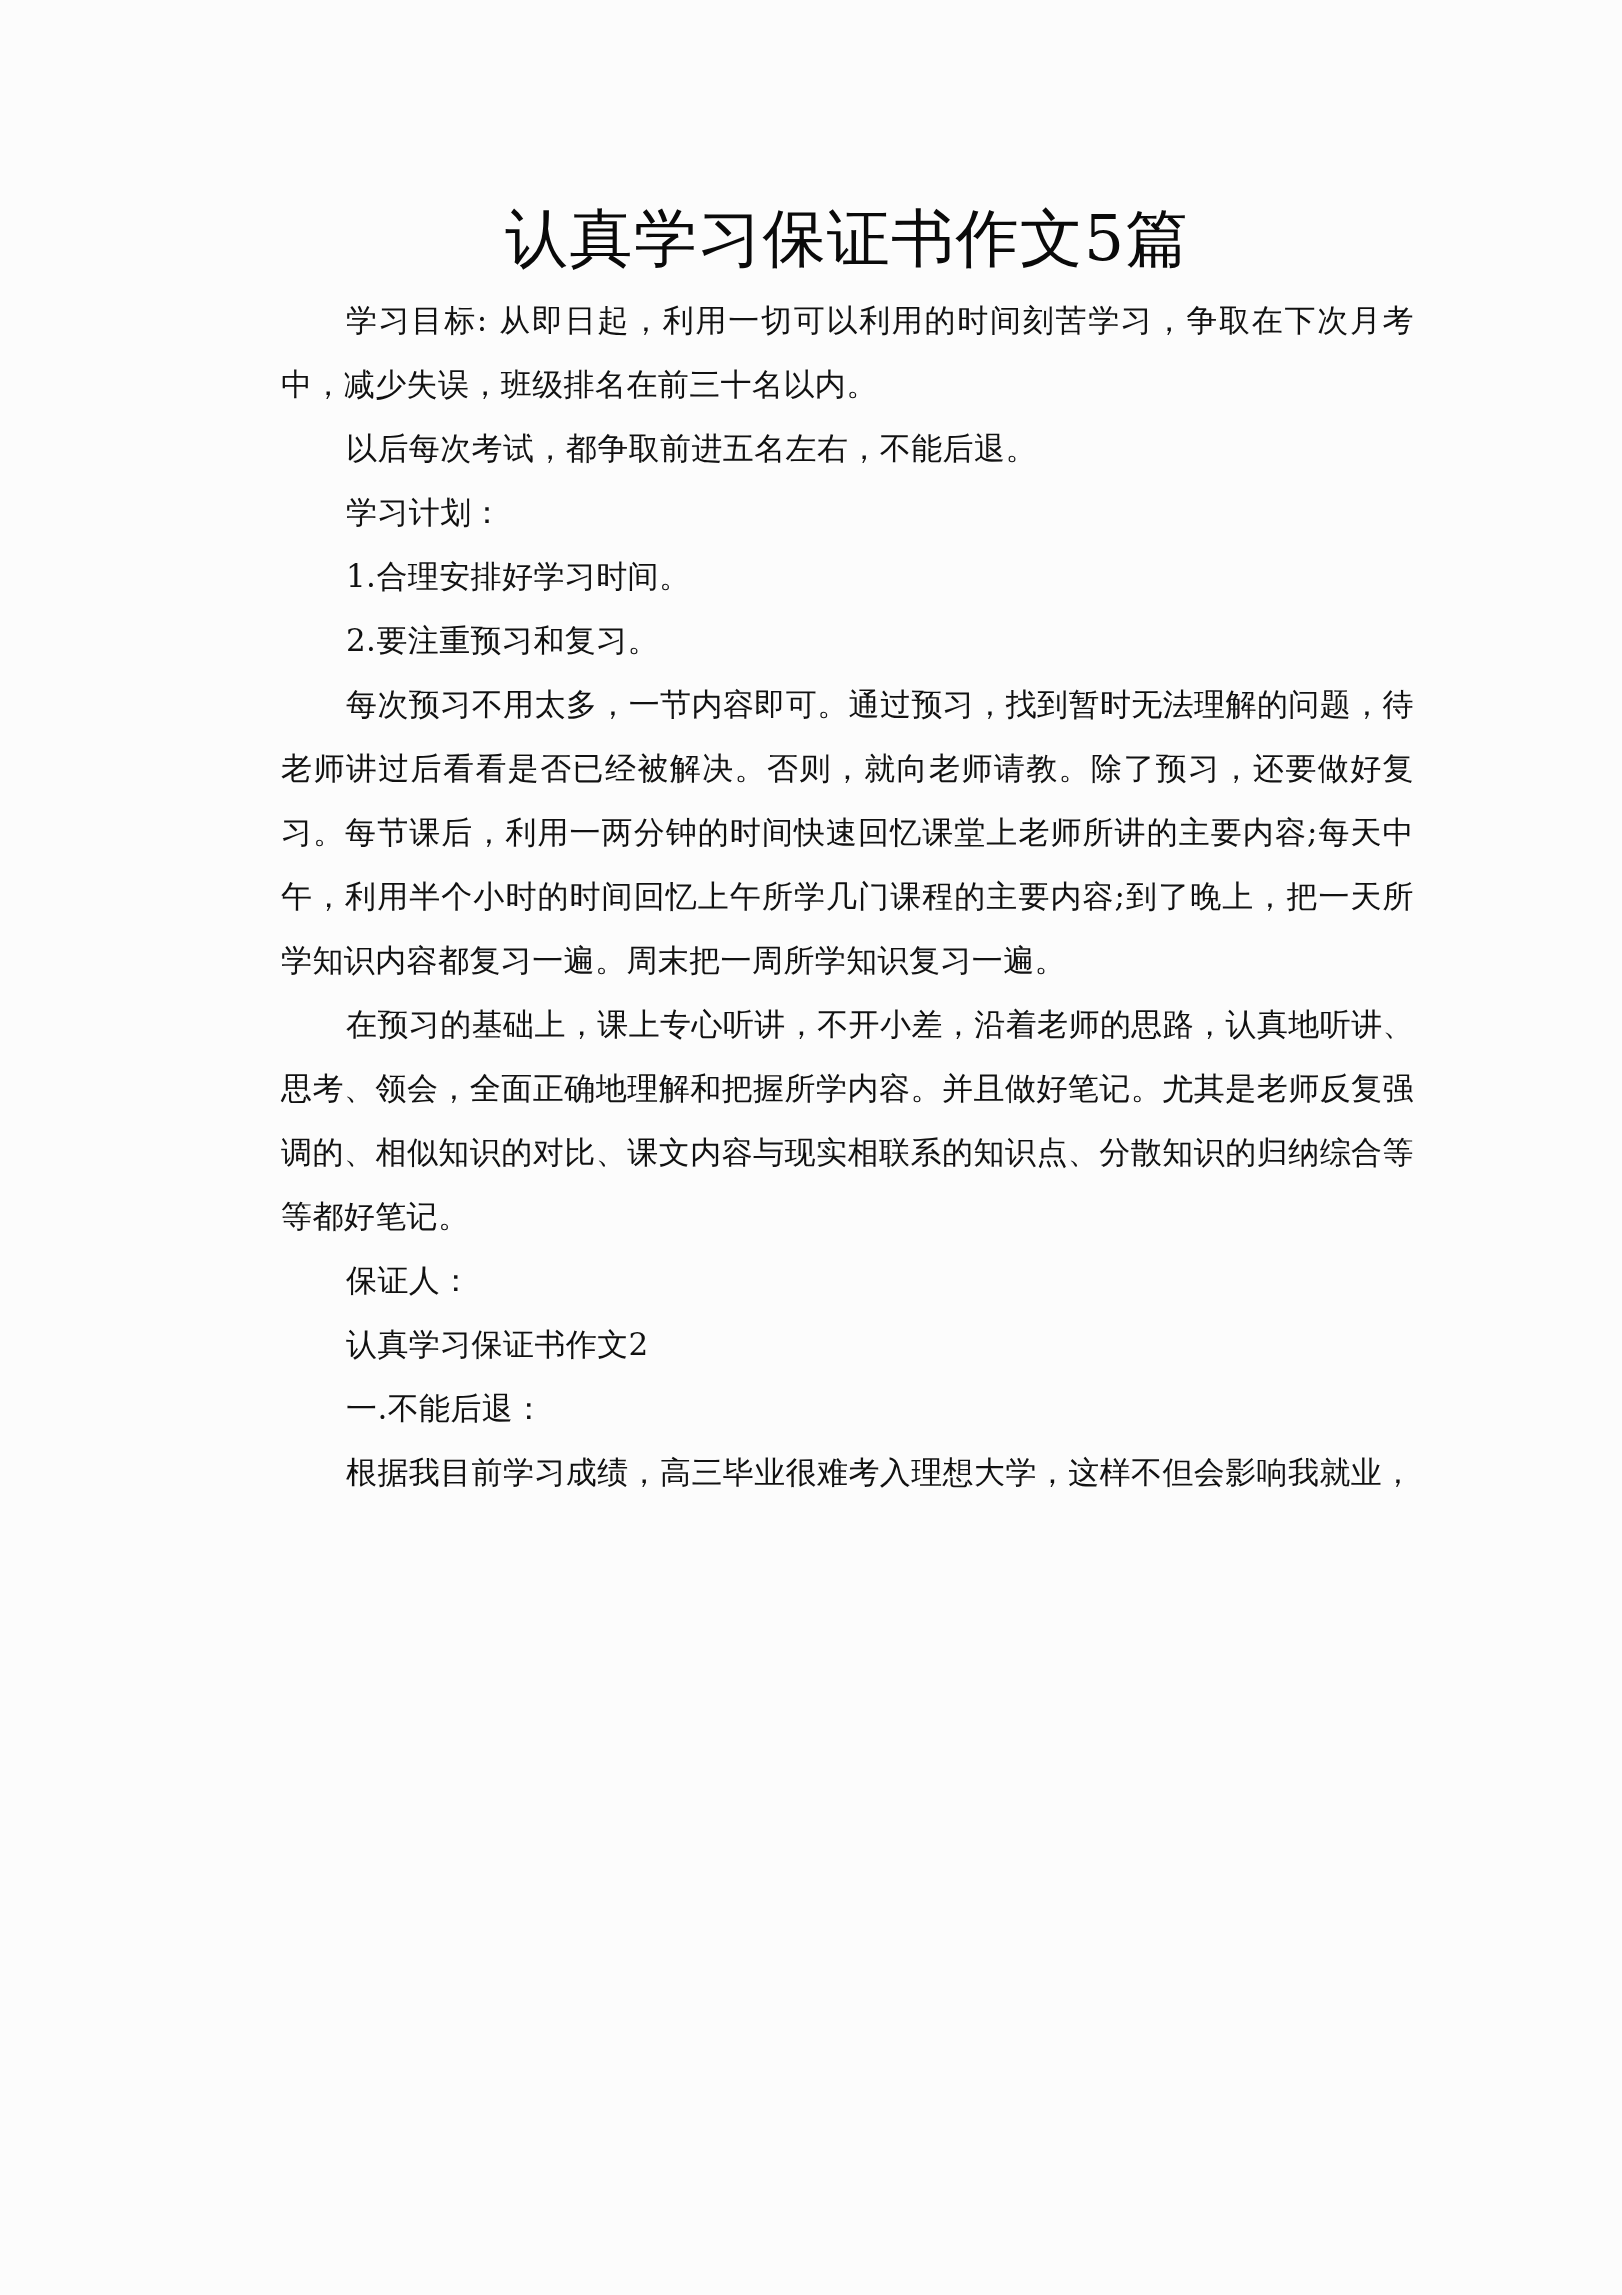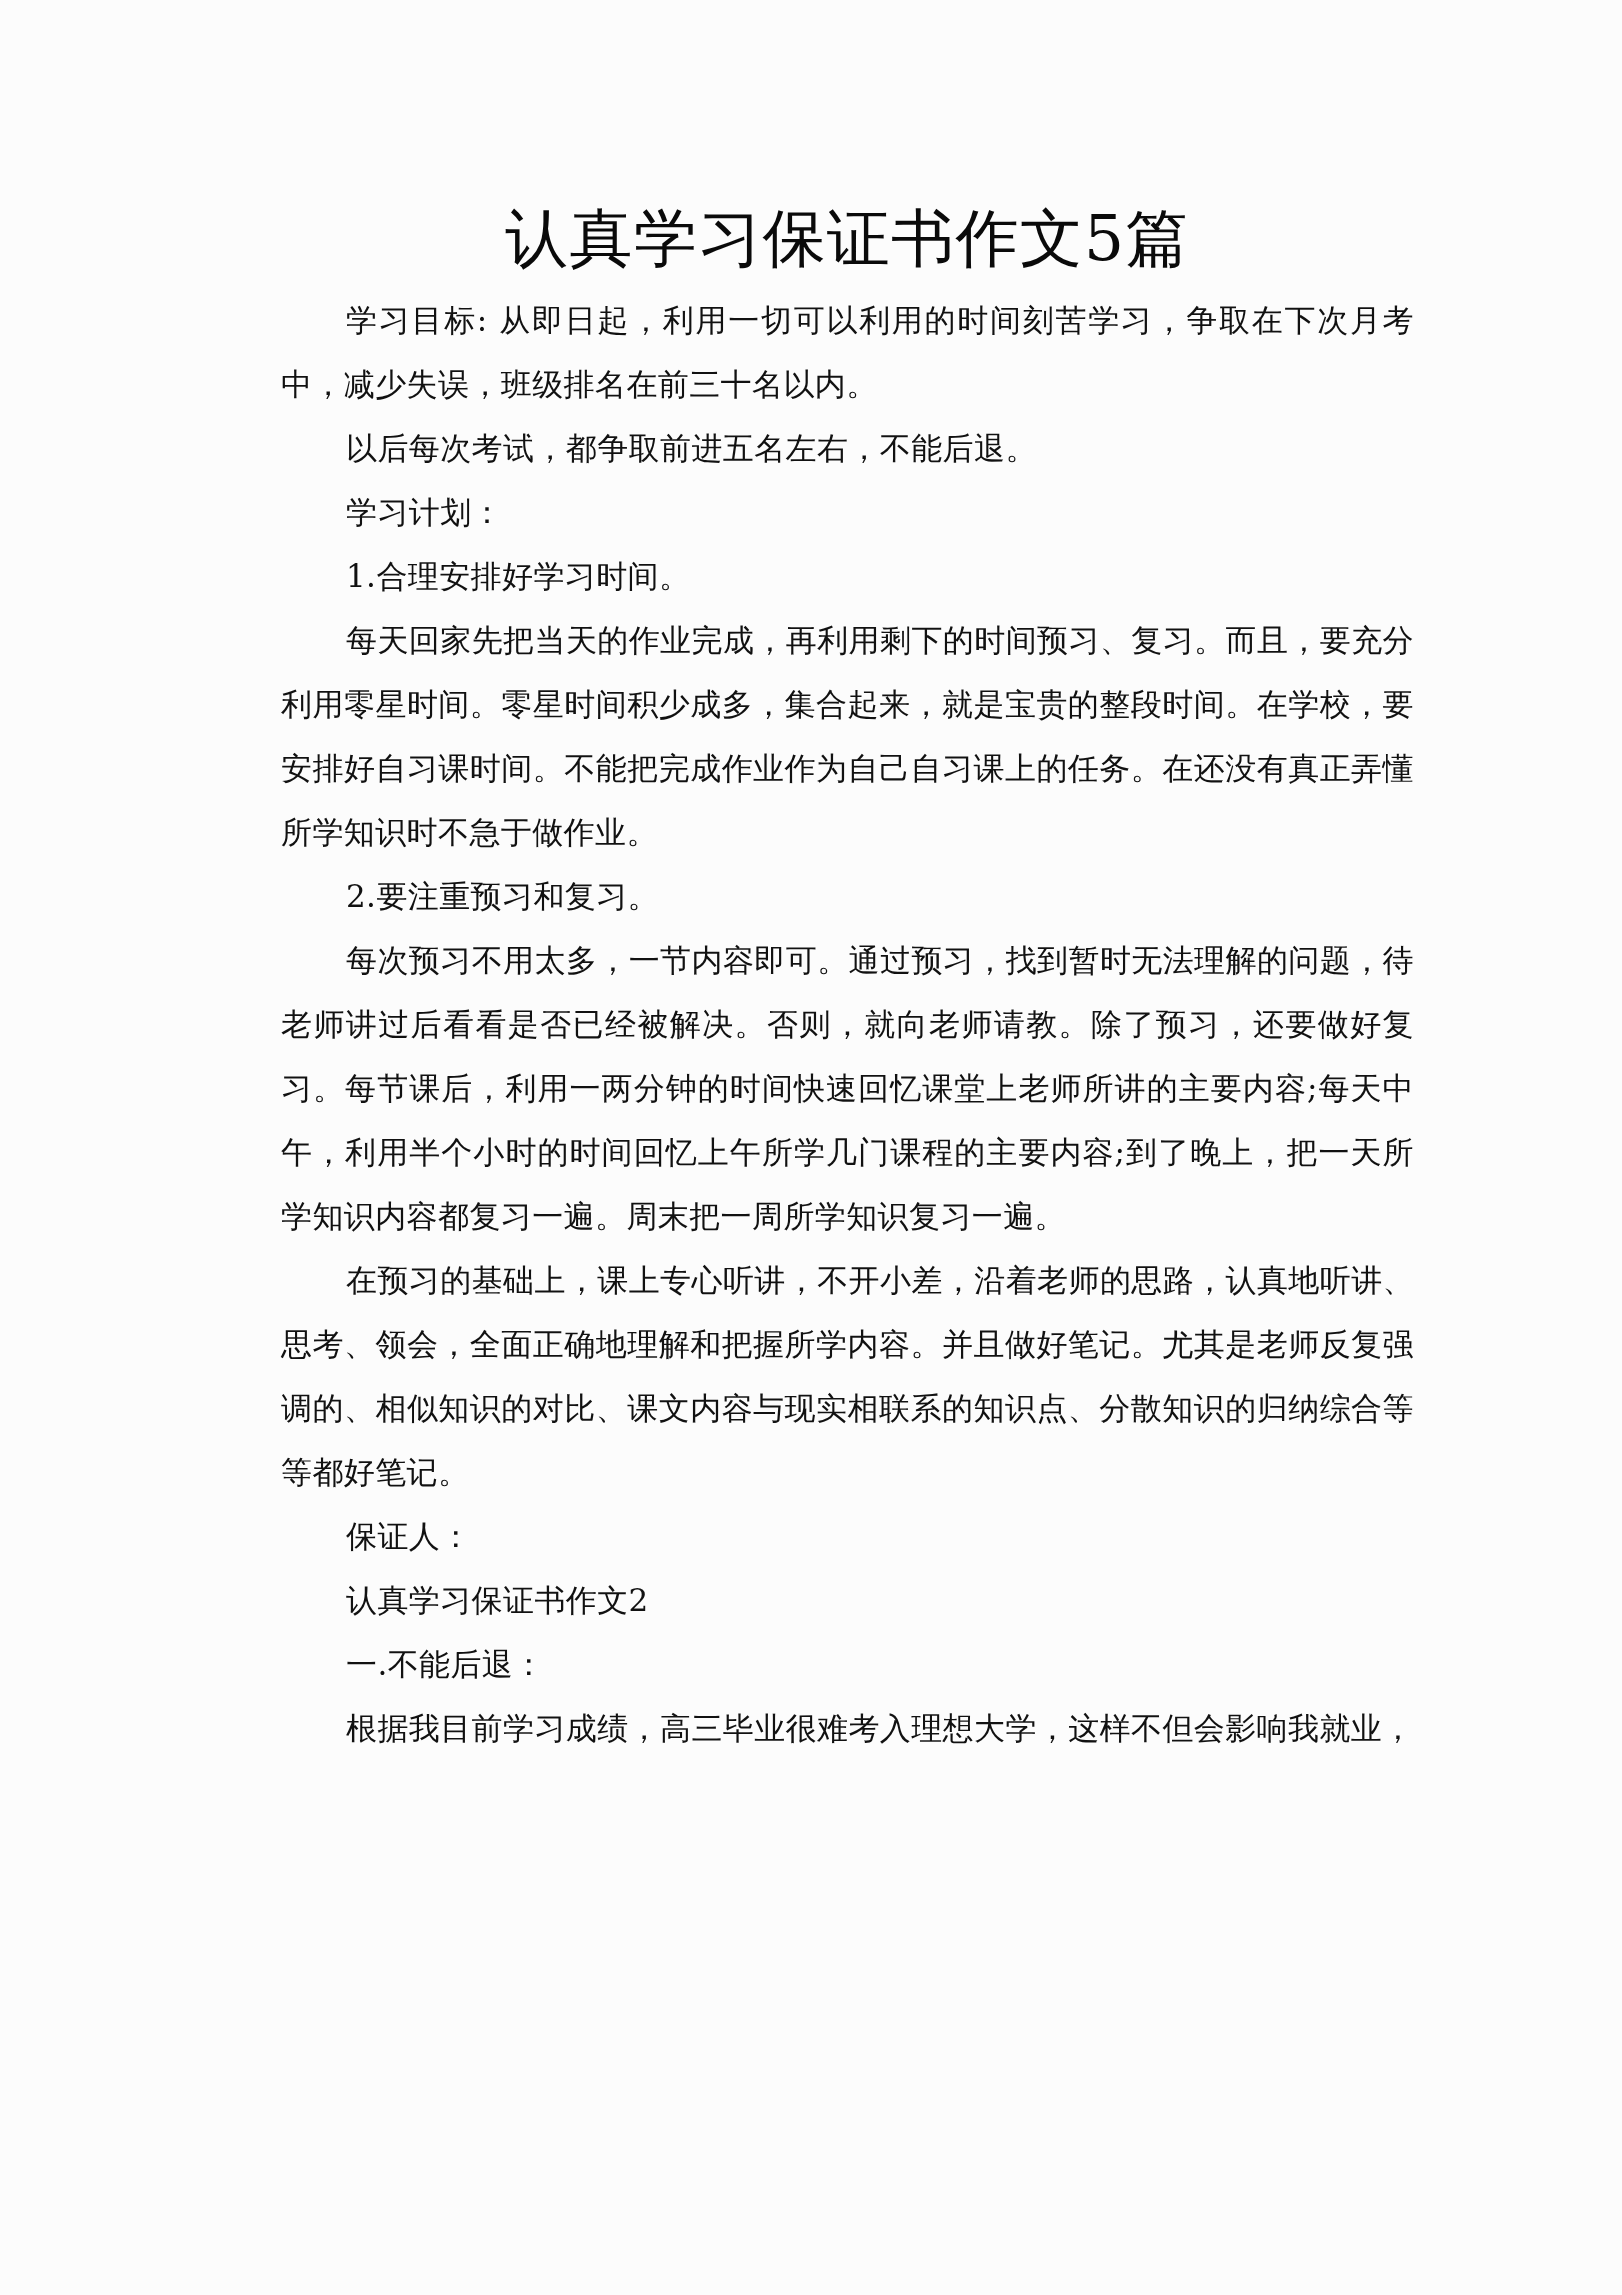--- a/index.html
+++ b/index.html
@@ -66,21 +66,20 @@
 <body>
 
 <div class="page">
   <h1 class="doc-title">认真学习保证书作文5篇</h1>
 
   <div class="doc-body">
     <p class="para">学习目标: 从即日起，利用一切可以利用的时间刻苦学习，争取在下次月考中，减少失误，班级排名在前三十名以内。</p>
     <p class="para">以后每次考试，都争取前进五名左右，不能后退。</p>
     <p class="para">学习计划：</p>
     <p class="para">1.合理安排好学习时间。</p>
-    <p class="para">每天回家先把当天的作业完成，再利用剩下的时间预习、复习。而且，要充分利用零星时间。零星时间积少成多，集合起来，就是宝贵的整段时间。在学校，要安排好自习课时间。不能把完成作业作为自己自习课上的任务。在还没有真正弄懂所学知识时不急于做作业。</p>
     <p class="para">2.要注重预习和复习。</p>
     <p class="para">每次预习不用太多，一节内容即可。通过预习，找到暂时无法理解的问题，待老师讲过后看看是否已经被解决。否则，就向老师请教。除了预习，还要做好复习。每节课后，利用一两分钟的时间快速回忆课堂上老师所讲的主要内容;每天中午，利用半个小时的时间回忆上午所学几门课程的主要内容;到了晚上，把一天所学知识内容都复习一遍。周末把一周所学知识复习一遍。</p>
     <p class="para">在预习的基础上，课上专心听讲，不开小差，沿着老师的思路，认真地听讲、思考、领会，全面正确地理解和把握所学内容。并且做好笔记。尤其是老师反复强调的、相似知识的对比、课文内容与现实相联系的知识点、分散知识的归纳综合等等都好笔记。</p>
     <p class="para">保证人：</p>
 
 
     <p class="para">认真学习保证书作文2</p>
     <p class="para">一.不能后退：</p>
     <p class="para">根据我目前学习成绩，高三毕业很难考入理想大学，这样不但会影响我就业，</p>
   </div>

